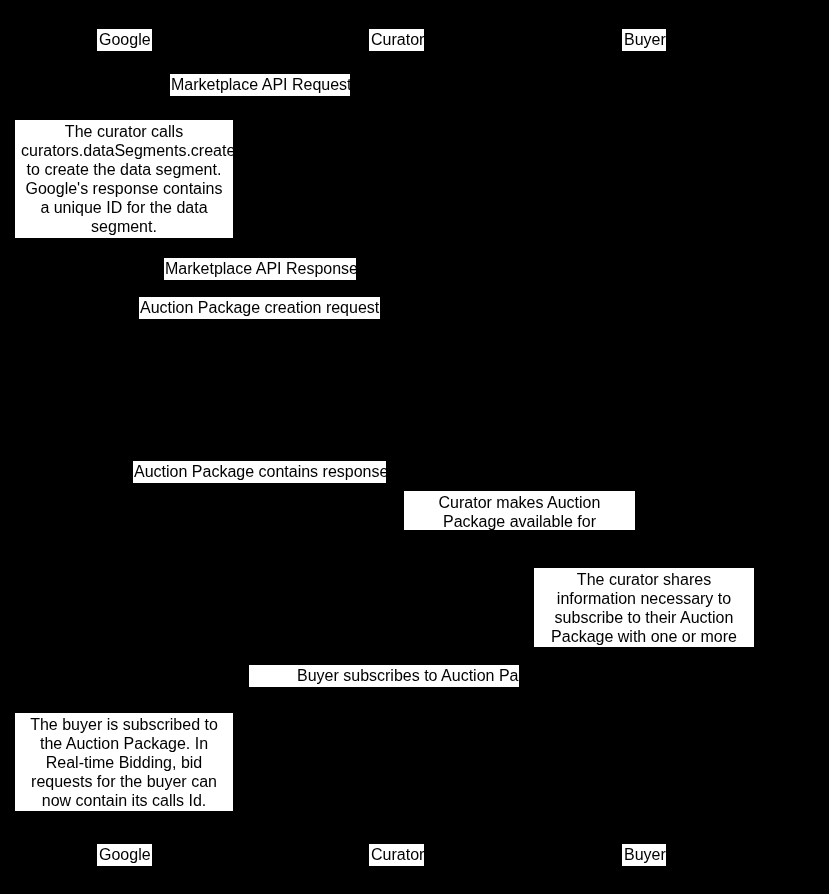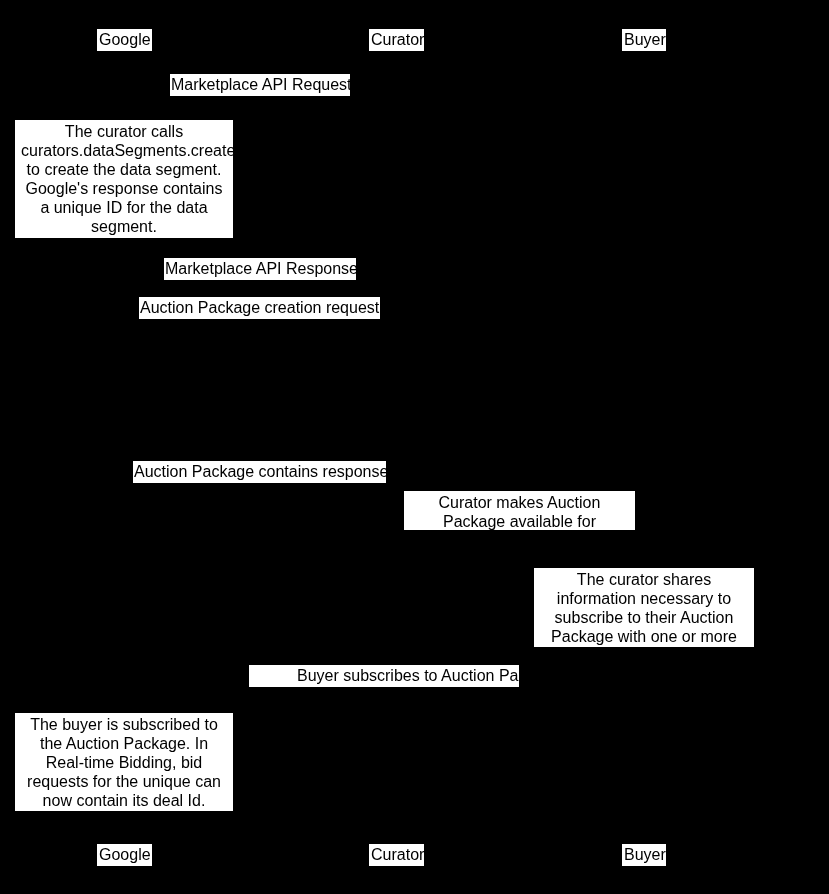--- a/index.html
+++ b/index.html
@@ -123,19 +123,19 @@
 
   <div class="msg-label" style="left:249px; top:665px; width:270px; height:22px;padding-left:48px;">Buyer subscribes to Auction Package.</div>
 
   <div class="note" style="left:15px; top:120px; width:218px; height:118px;">The curator calls curators.dataSegments.create to create the data segment. Google's response contains a unique ID for the data segment.</div>
 
 
   <div class="note" style="left:404px; top:491px; width:231px; height:39px;">Curator makes Auction Package available for subscription.</div>
 
   <div class="note" style="left:534px; top:568px; width:220px; height:79px;">The curator shares information necessary to subscribe to their Auction Package with one or more buyers.</div>
 
-  <div class="note" style="left:15px; top:713px; width:218px; height:98px;">The buyer is subscribed to the Auction Package. In Real-time Bidding, bid requests for the unique can now contain its deal Id.</div>
+  <div class="note" style="left:15px; top:713px; width:218px; height:98px;">The buyer is subscribed to the Auction Package. In Real-time Bidding, bid requests for the buyer can now contain its calls Id.</div>
 
   <div class="actor" style="left:97px; top:844px; width:55px; height:22px;">Google</div>
   <div class="actor" style="left:369px; top:844px; width:55px; height:22px;">Curator</div>
   <div class="actor" style="left:622px; top:844px; width:44px; height:22px;">Buyer</div>
 
 </div>
 
 </body></html>

